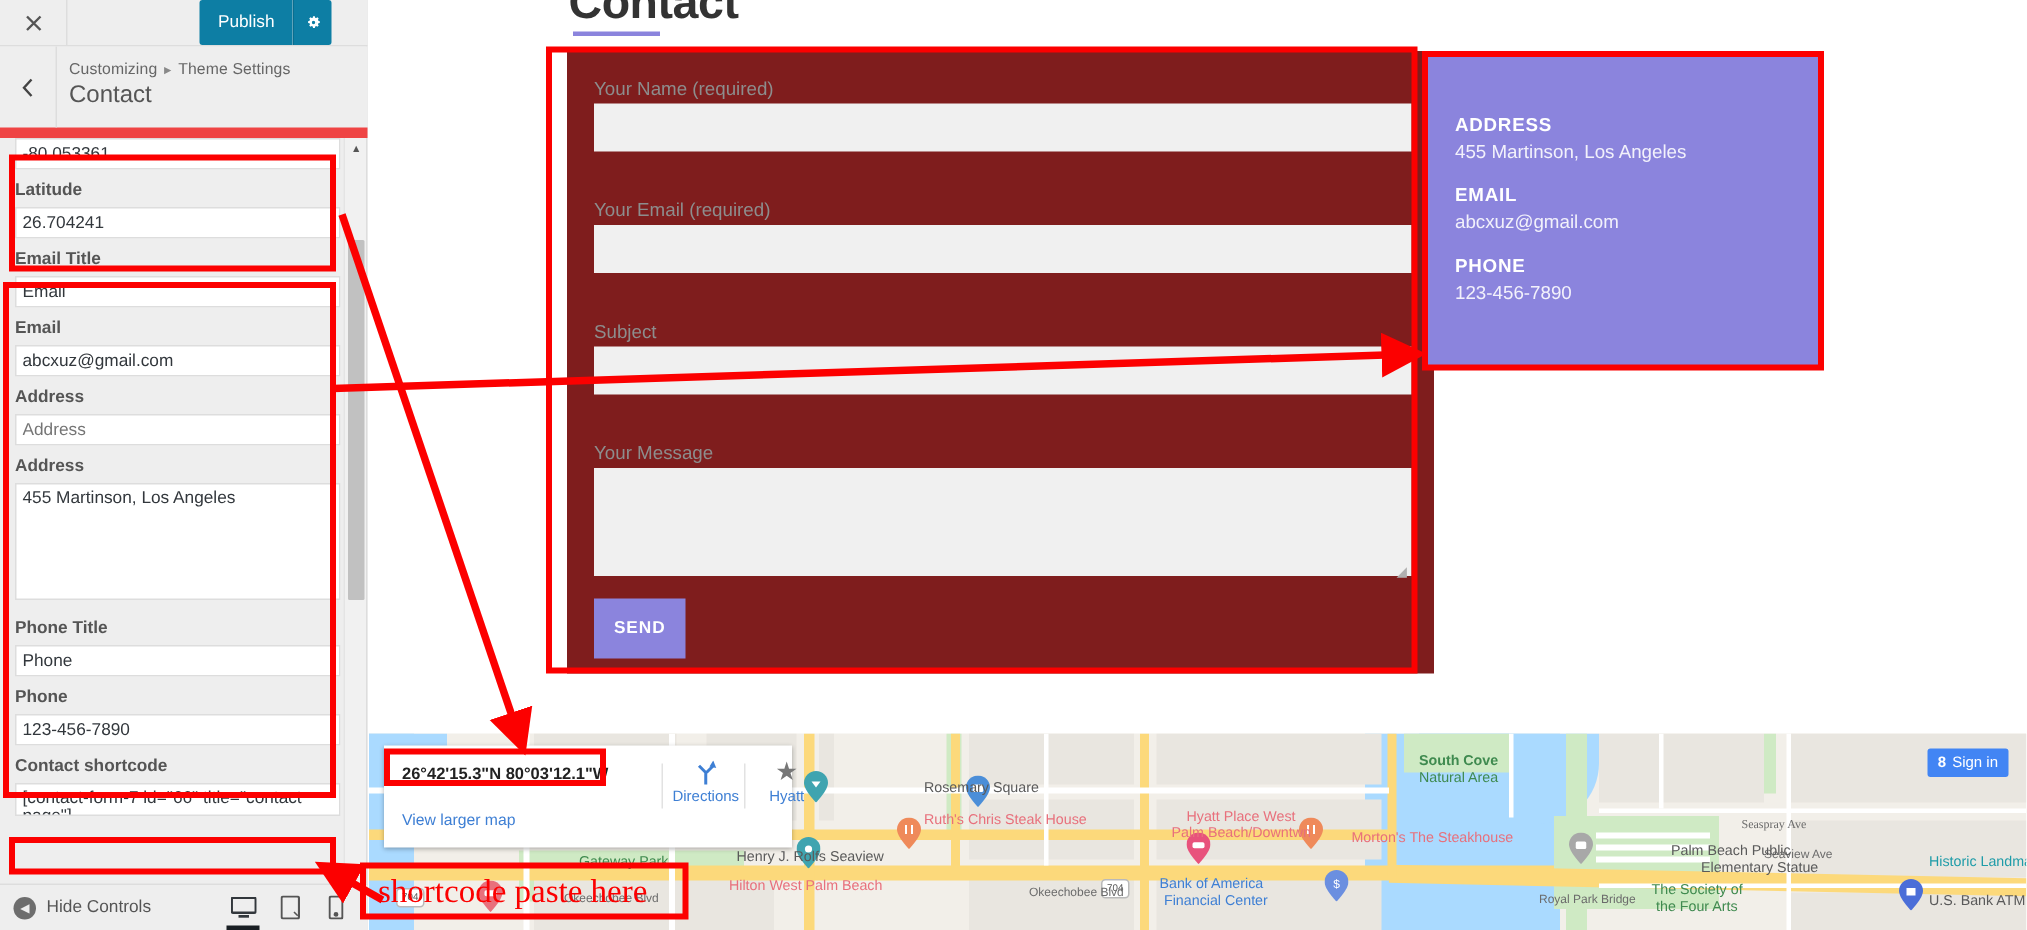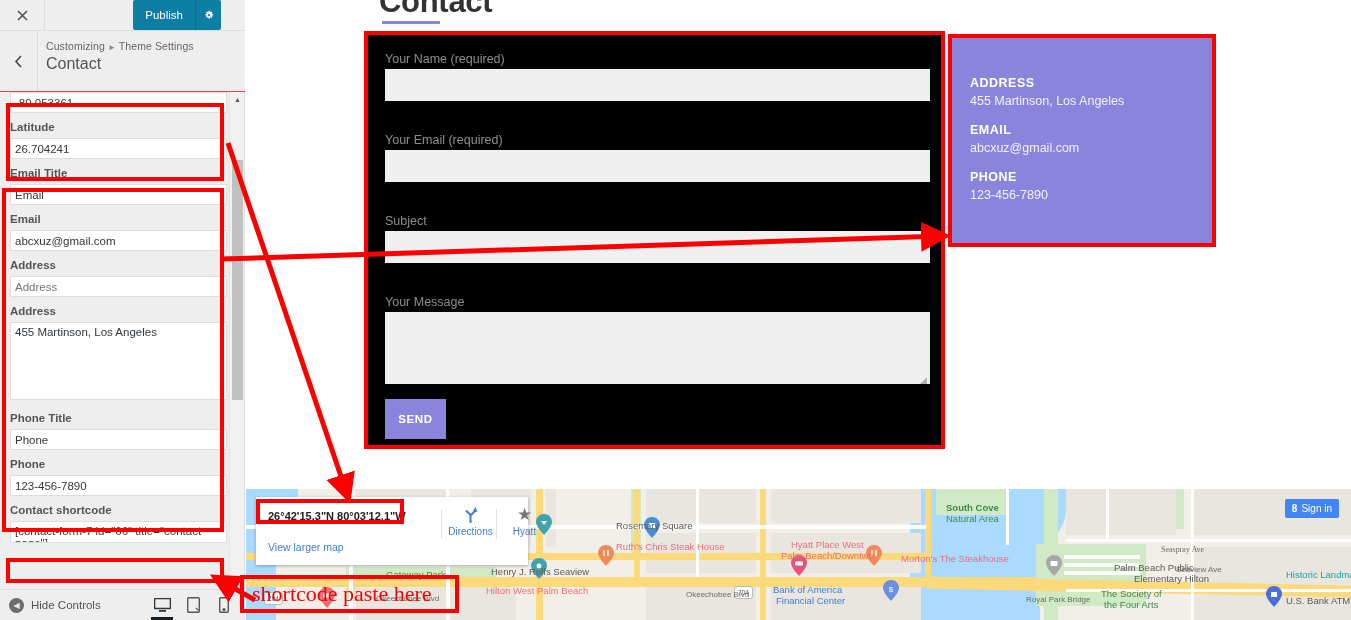--- a/index.html
+++ b/index.html
@@ -33,21 +33,21 @@
     border: none; border-radius: 2px 0 0 2px;
   }
   .cz-gear {
     background: #0d7ea4; color: #fff; width: 26px; display: flex;
     align-items: center; justify-content: center; cursor: pointer;
     border-left: 1px solid #0a6d8e; border-radius: 0 2px 2px 0; font-size: 12px;
   }
 
   .cz-header {
     position: absolute; left: 0; top: 31px; width: 245px; height: 61px;
-    background: #eeeeee; border-bottom: 1px solid #ef4444; display: flex;
+    background: #eeeeee; border-bottom: 7px solid #ef4444; display: flex;
   }
   .cz-back {
     width: 38px; border-right: 1px solid #ddd; display: flex;
     align-items: center; justify-content: center; color: #444;
     font-size: 14px; cursor: pointer;
   }
   .cz-titles { padding: 9px 0 0 8px; }
   .cz-breadcrumb { font-size: 10.5px; color: #666; letter-spacing: .1px; }
   .cz-breadcrumb .sep { font-size: 8px; color: #888; }
   .cz-panel-title { font-size: 16px; color: #555; margin-top: 3px; font-weight: 400; }
@@ -121,22 +121,22 @@
     position: absolute; left: 133px; top: -16px;
     font-size: 31px; font-weight: bold; color: #333;
     letter-spacing: -.3px;
   }
   .pv-rule {
     position: absolute; left: 136px; top: 21px; width: 58px; height: 3px;
     background: #8b84dd;
   }
 
   .pv-form {
-    position: absolute; left: 121px; top: 34px; width: 578px; height: 415px;
-    background: #000000;
+    position: absolute; left: 132px; top: 34px; width: 578px; height: 415px;
+    background: #7f1d1d;
   }
   .ff { position: absolute; left: 18px; width: 545px; }
   .ff-label { font-size: 12.5px; color: #8d8d8d; margin-bottom: 3px; }
   .ff-input {
     width: 545px; height: 32px; background: #f0f0f0; border: none;
     font-family: "Liberation Sans", sans-serif; font-size: 12.5px; padding: 0 8px;
   }
   .ff-textarea {
     width: 545px; height: 72px; background: #f0f0f0; border: none; resize: none;
     font-family: "Liberation Sans", sans-serif; font-size: 12.5px; padding: 5px 8px;
@@ -506,21 +506,21 @@
         <div class="m-lbl poi-grn" style="left: 700px; top: 13px; font-weight: bold;">South Cove</div>
         <div class="m-lbl poi-grn" style="left: 700px; top: 24px;">Natural Area</div>
         <div class="m-lbl poi-gry" style="left: 245px; top: 77px;">Henry J. Rolfs Seaview</div>
         <div class="m-lbl poi-grn" style="left: 140px; top: 80px;">Gateway Park</div>
         <div class="m-lbl road" style="left: 440px; top: 101px;">Okeechobee Blvd</div>
         <div class="m-lbl road" style="left: 130px; top: 105px;">Okeechobee Blvd</div>
         <div class="m-lbl road" style="left: 780px; top: 106px;">Royal Park Bridge</div>
         <div class="m-lbl road" style="left: 915px; top: 56px; font-family: Liberation Serif, serif;">Seaspray Ave</div>
         <div class="m-lbl road" style="left: 930px; top: 76px;">Seaview Ave</div>
         <div class="m-lbl poi-gry" style="left: 868px; top: 73px;">Palm Beach Public</div>
-        <div class="m-lbl poi-gry" style="left: 888px; top: 84px;">Elementary Hilton</div>
+        <div class="m-lbl poi-gry" style="left: 888px; top: 84px;">Elementary Statue</div>
         <div class="m-lbl poi-grn" style="left: 855px; top: 99px;">The Society of</div>
         <div class="m-lbl poi-grn" style="left: 858px; top: 110px;">the Four Arts</div>
         <div class="m-lbl poi-teal" style="left: 1040px; top: 80px;">Historic Landmark</div>
         <div class="m-lbl poi-gry" style="left: 1040px; top: 106px;">U.S. Bank ATM</div>
       </div>
 
     <div class="m-card">
       <div class="m-coord">26°42'15.3"N 80°03'12.1"W</div>
       <div class="m-viewlarger">View larger map</div>
       <div class="m-divider" style="left:185px;"></div>

